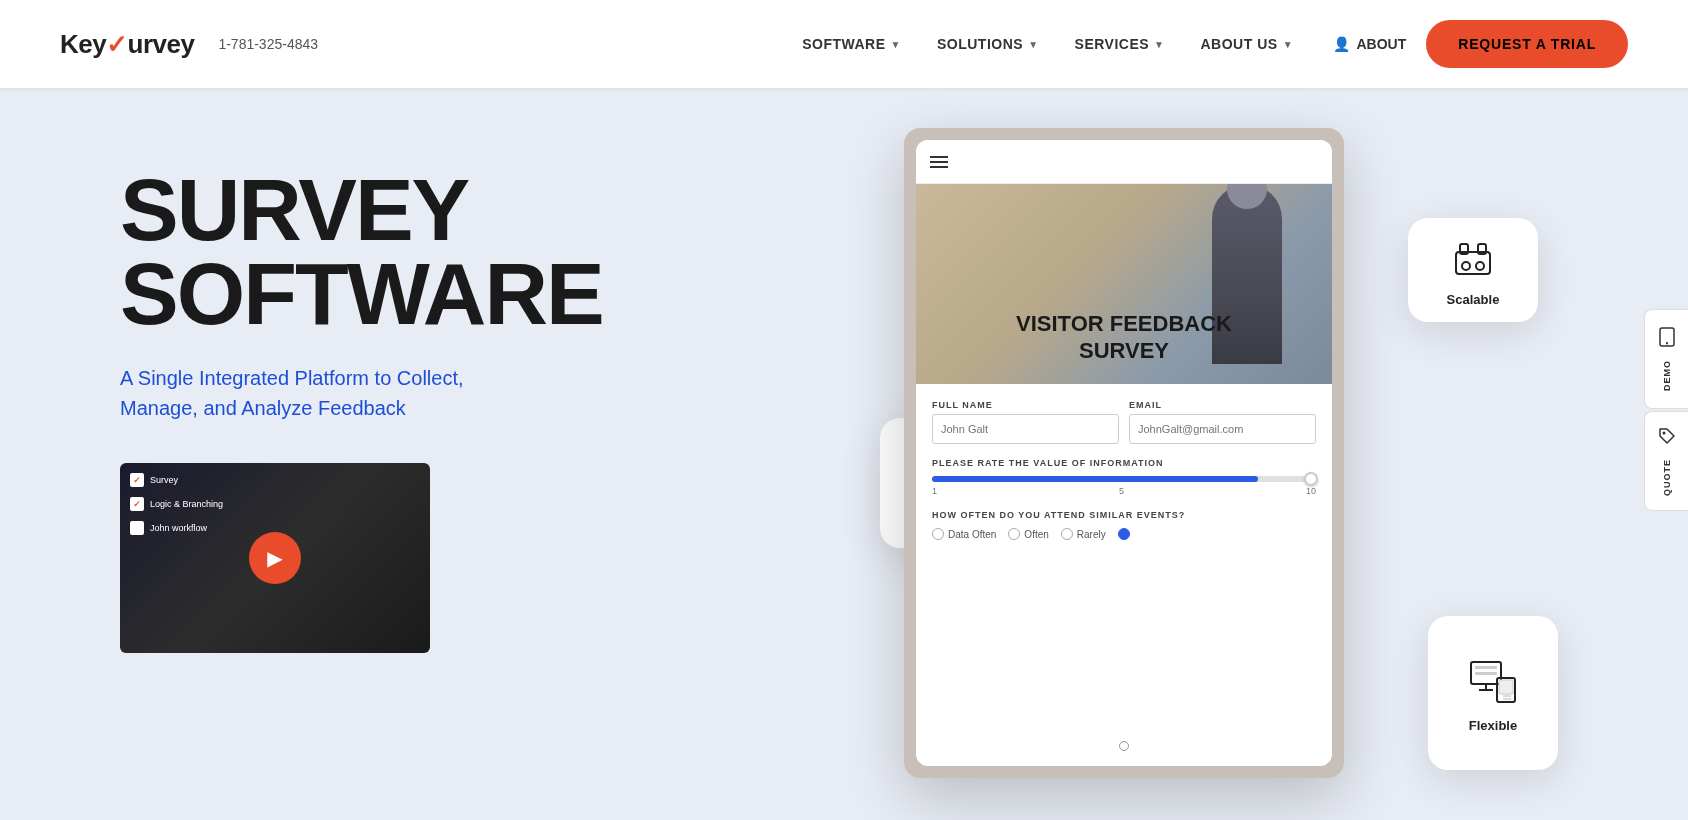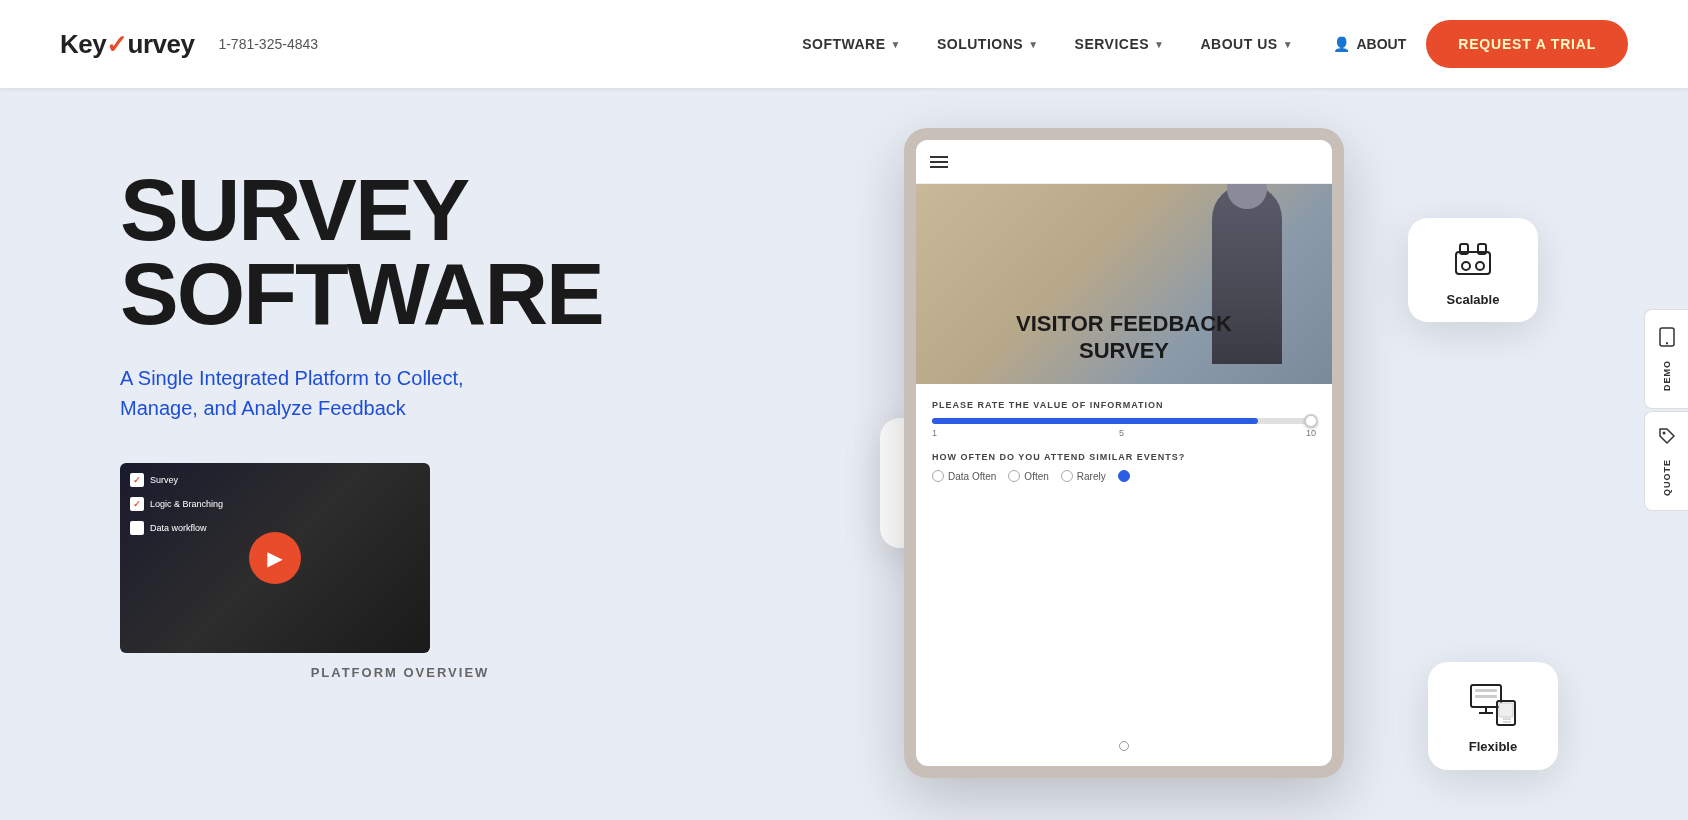--- a/index.html
+++ b/index.html
@@ -61,21 +61,21 @@
       font-size: 14px;
       font-weight: 600;
       color: #333;
       cursor: pointer;
       display: flex;
       align-items: center;
       gap: 6px;
     }
     .trial-btn {
       background: #e84c2b;
-      color: #fef9c3;
+      color: #000000;
       font-size: 14px;
       font-weight: 700;
       letter-spacing: 0.8px;
       text-transform: uppercase;
       padding: 16px 32px;
       border-radius: 50px;
       cursor: pointer;
       border: none;
       white-space: nowrap;
     }
@@ -227,21 +227,21 @@
       display: flex;
       justify-content: center;
       align-items: flex-start;
       padding-top: 40px;
     }
 
     .tablet-mockup {
       width: 440px;
       height: 650px;
       background: #c8c0b8;
-      border-radius: 23px;
+      border-radius: 16px;
       padding: 12px;
       position: relative;
       box-shadow: 0 20px 60px rgba(0,0,0,0.2);
     }
     .tablet-screen {
       width: 100%;
       height: 100%;
       background: #fff;
       border-radius: 12px;
       overflow: hidden;
@@ -415,21 +415,21 @@
       right: 30px;
     }
     .card-multilingual {
       width: 130px;
       height: 130px;
       top: 330px;
       left: 200px;
     }
     .card-flexible {
       width: 130px;
-      height: 108px;
+      height: 154px;
       bottom: 50px;
       right: 10px;
     }
     .card-icon {
       width: 56px;
       height: 56px;
       margin-bottom: 8px;
       display: flex;
       align-items: center;
       justify-content: center;
@@ -536,28 +536,27 @@
             <div class="video-list-item">
               <div class="checkbox-icon">✓</div>
               <span>Survey</span>
             </div>
             <div class="video-list-item">
               <div class="checkbox-icon">✓</div>
               <span>Logic &amp; Branching</span>
             </div>
             <div class="video-list-item">
               <div class="checkbox-icon" style="color:#999;"></div>
-              <span>Data workflow</span>
+              <span>John workflow</span>
             </div>
           </div>
           <div class="play-btn">▶</div>
         </div>
       </div>
     </div>
-    <div class="platform-label">PLATFORM OVERVIEW</div>
   </div>
 
   <div class="hero-right">
 
     <div class="floating-card card-scalable">
       <div class="card-icon">
         <svg width="50" height="50" viewBox="0 0 50 50" fill="none" xmlns="http://www.w3.org/2000/svg">
           <rect x="8" y="18" width="34" height="22" rx="3" stroke="#222" stroke-width="2" fill="none"></rect>
           <rect x="14" y="28" width="8" height="8" rx="4" stroke="#222" stroke-width="2" fill="none"></rect>
           <rect x="28" y="28" width="8" height="8" rx="4" stroke="#222" stroke-width="2" fill="none"></rect>
@@ -613,20 +612,30 @@
           <div style="position:absolute;right:50px;top:0;width:70px;height:180px;background:linear-gradient(180deg,#5a5a6a 0%,#4a4a55 60%,#3a3a45 100%);border-radius:35px 35px 0 0;"></div>
           <div style="position:absolute;right:65px;top:-15px;width:40px;height:40px;background:#8a8a9a;border-radius:50%;"></div>
           <div class="tablet-hero-overlay">
             <div class="survey-title-tablet">
               <span>VISITOR FEEDBACK</span><br>
               <span>SURVEY</span>
             </div>
           </div>
         </div>
         <div class="tablet-form">
+          <div class="form-row">
+            <div class="form-field">
+              <div class="form-label">FULL NAME</div>
+              <input class="form-input" type="text" placeholder="John Galt" style="">
+            </div>
+            <div class="form-field">
+              <div class="form-label">EMAIL</div>
+              <input class="form-input" type="text" placeholder="JohnGalt@gmail.com" style="">
+            </div>
+          </div>
           <div class="form-section-label">PLEASE RATE THE VALUE OF INFORMATION</div>
           <div class="slider-track">
             <div class="slider-fill"></div>
             <div class="slider-thumb"></div>
           </div>
           <div class="slider-labels">
             <span>1</span>
             <span>5</span>
             <span>10</span>
           </div>

